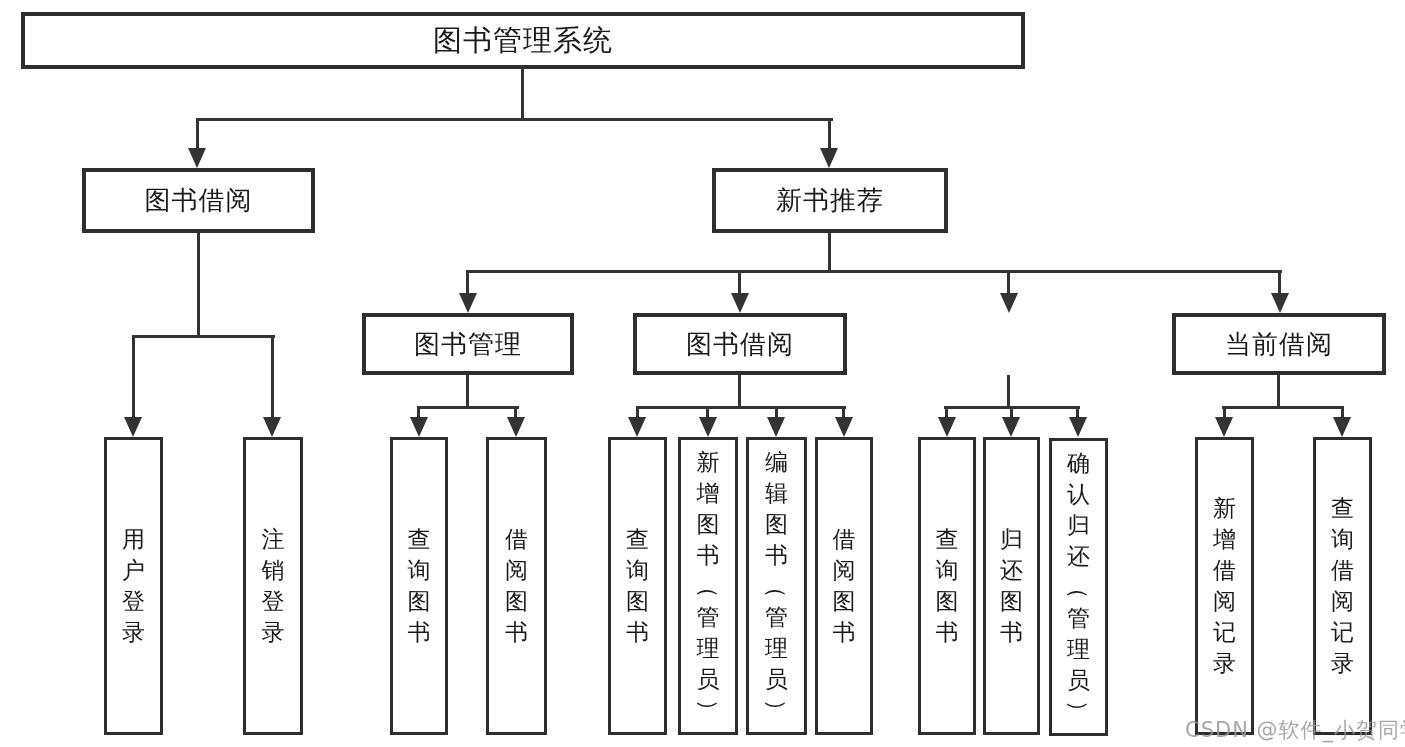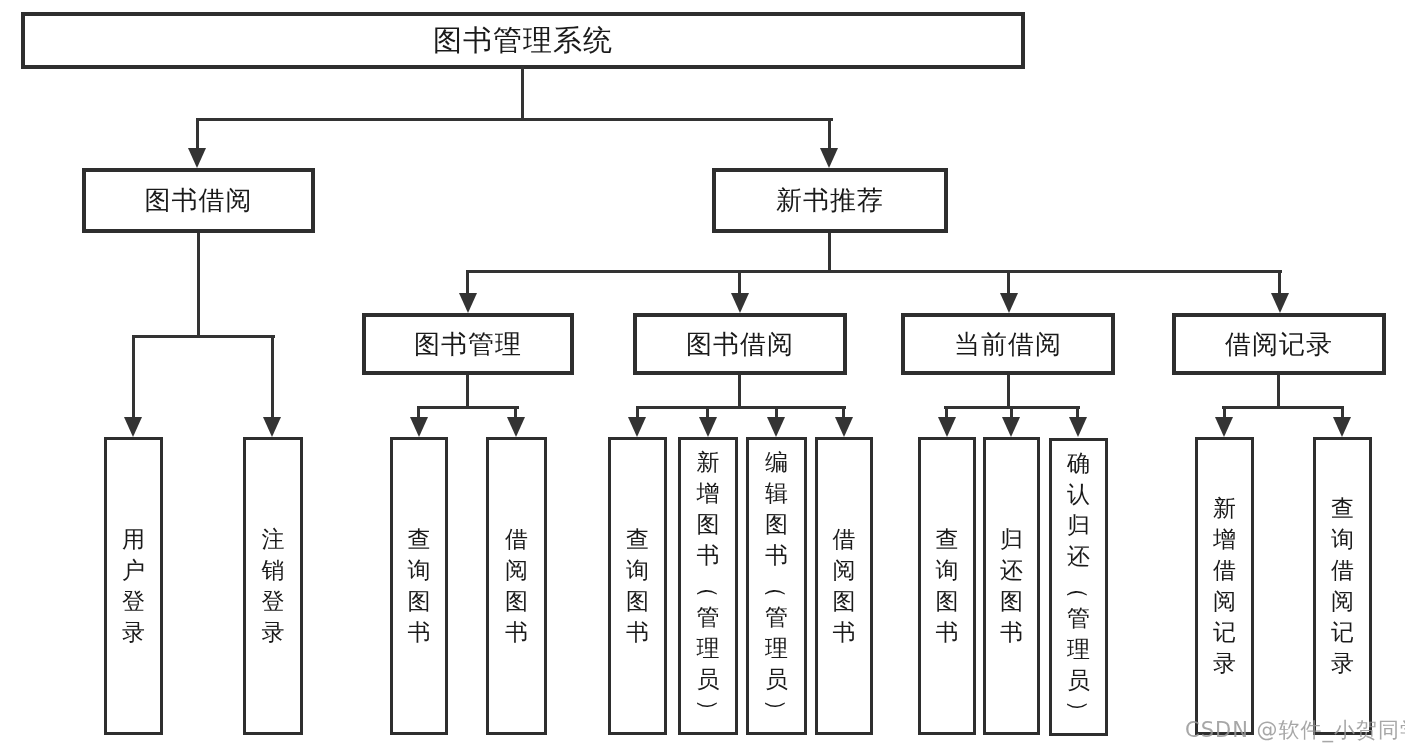--- a/index.html
+++ b/index.html
@@ -62,22 +62,21 @@
   <div class="arrow" style="left:459px;top:293px;"></div>
   <div class="vline" style="left:738px;top:270px;height:25px;"></div>
   <div class="arrow" style="left:731px;top:293px;"></div>
   <div class="vline" style="left:1007px;top:270px;height:25px;"></div>
   <div class="arrow" style="left:1000px;top:293px;"></div>
   <div class="vline" style="left:1278px;top:270px;height:25px;"></div>
   <div class="arrow" style="left:1271px;top:293px;"></div>
 
   <div class="box" style="left:362px;top:313px;width:212px;height:62px;">图书管理</div>
   <div class="box" style="left:633px;top:313px;width:214px;height:62px;">图书借阅</div>
-  <div class="box" style="left:901px;top:313px;width:214px;height:62px;">当前借阅</div>
-  <div class="box" style="left:1172px;top:313px;width:214px;height:62px;">借阅记录</div>
+  <div class="box" style="left:1172px;top:313px;width:214px;height:62px;">当前借阅</div>
 
   <div class="vline" style="left:466px;top:375px;height:33px;"></div>
   <div class="hline" style="left:417px;top:406px;width:102px;"></div>
   <div class="vline" style="left:417px;top:406px;height:14px;"></div>
   <div class="arrow" style="left:410px;top:417px;"></div>
   <div class="vline" style="left:514px;top:406px;height:14px;"></div>
   <div class="arrow" style="left:507px;top:417px;"></div>
 
   <div class="vline" style="left:738px;top:375px;height:33px;"></div>
   <div class="hline" style="left:636px;top:406px;width:210px;"></div>

